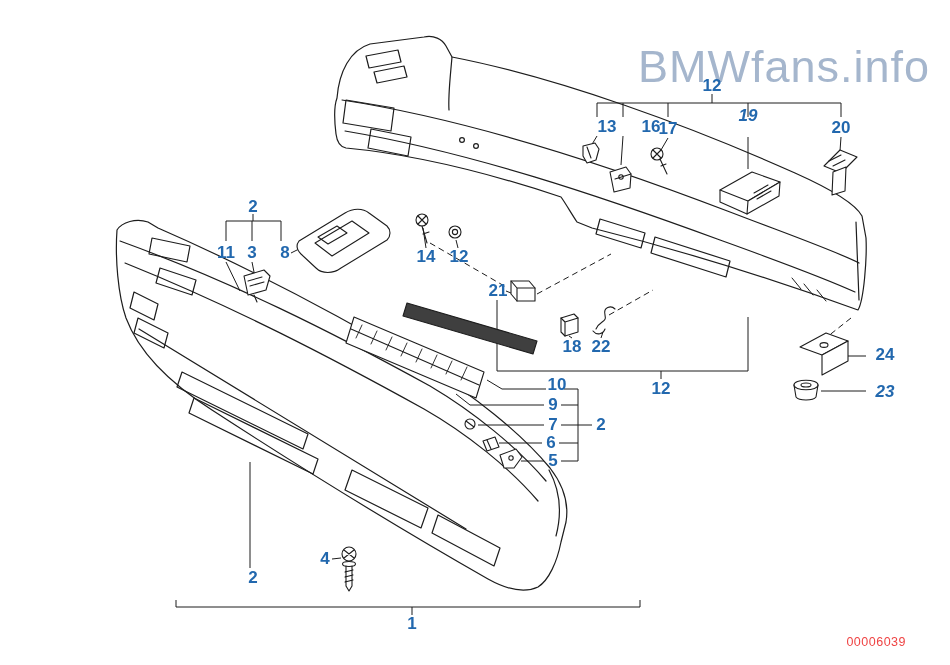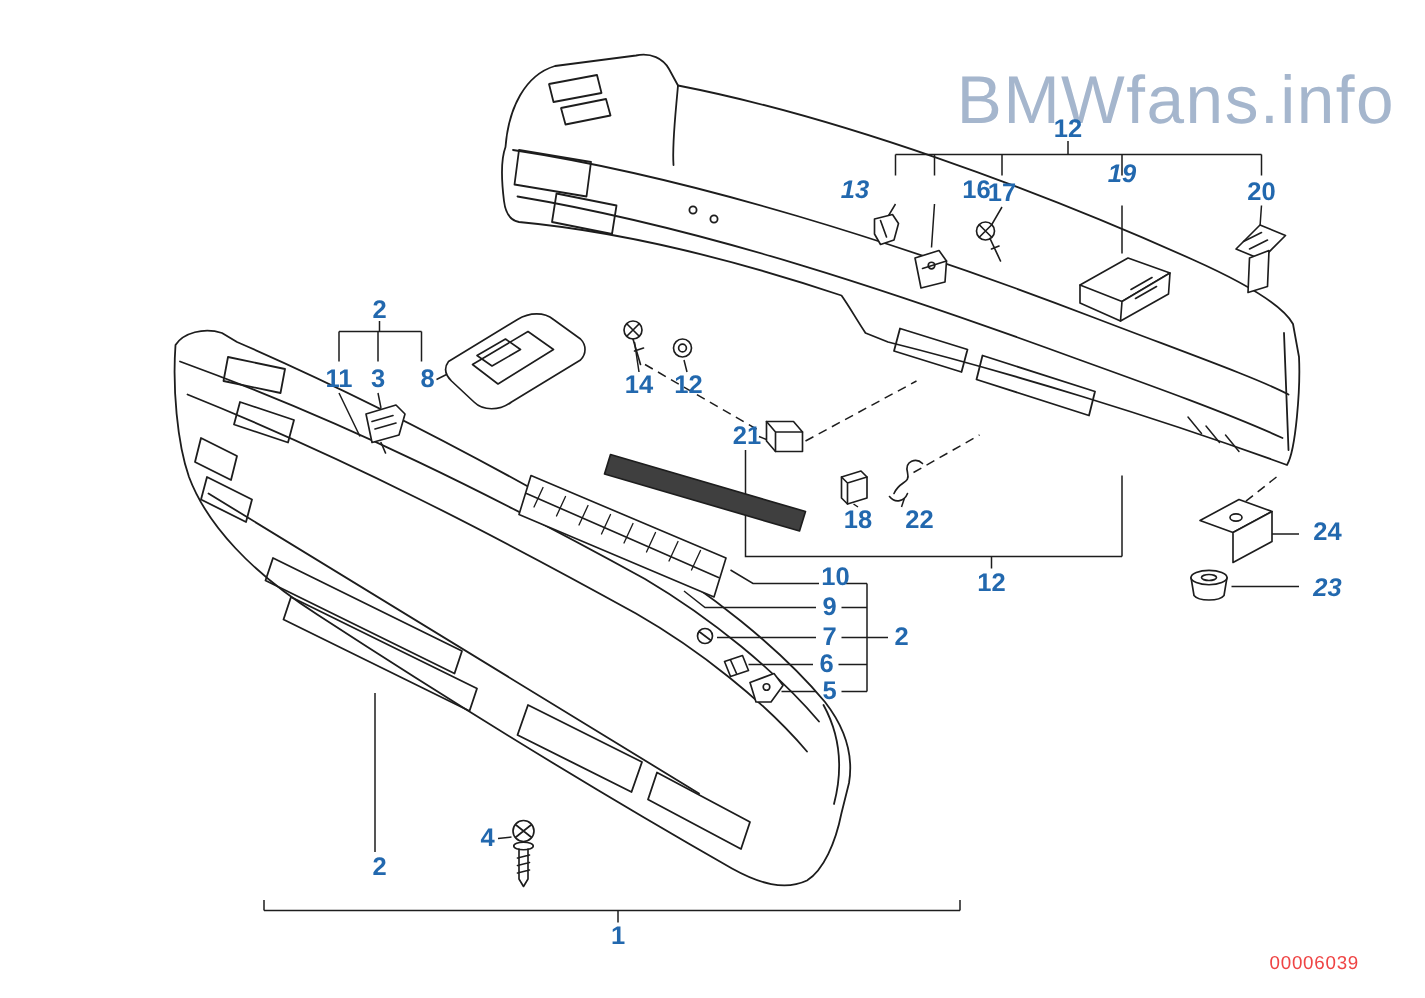--- a/index.html
+++ b/index.html
@@ -219,34 +219,34 @@
       <g>
         <path d="M794,385 L796,397 C799,401 813,401 816,397 L818,385"></path>
         <ellipse cx="806" cy="385" rx="12" ry="4.8"></ellipse>
         <ellipse cx="806" cy="385" rx="5" ry="2" fill="none"></ellipse>
       </g>
     </g>
   </svg>
 
   <div class="callout-layer" id="callout-layer">
       <span class="callout" style="left: 712px; top: 86px;">12</span>
-      <span class="callout" style="left: 570px; top: 127px; font-style: italic;">13</span>
+      <span class="callout" style="left: 607px; top: 127px;">13</span>
       <span class="callout" style="left: 623px; top: 127px; margin-left: 28px;">16</span>
       <span class="callout" style="left: 668px; top: 129px;">17</span>
       <span class="callout" style="left: 748px; top: 116px; font-style: italic;">19</span>
       <span class="callout" style="left: 841px; top: 128px; text-align: right;">20</span>
       <span class="callout" style="left: 253px; top: 207px;">2</span>
       <span class="callout" style="left: 226px; top: 253px;">11</span>
       <span class="callout" style="left: 252px; top: 253px;">3</span>
       <span class="callout" style="left: 285px; top: 253px;">8</span>
       <span class="callout" style="left: 426px; top: 257px;">14</span>
       <span class="callout" style="left: 459px; top: 257px;">12</span>
       <span class="callout" style="left: 498px; top: 291px;">21</span>
       <span class="callout" style="left: 572px; top: 347px;">18</span>
-      <span class="callout" style="left: 601px; top: 347px; margin-left: 12px;">22</span>
+      <span class="callout" style="left: 601px; top: 347px;">22</span>
       <span class="callout" style="left: 557px; top: 385px;">10</span>
       <span class="callout" style="left: 553px; top: 405px;">9</span>
       <span class="callout" style="left: 553px; top: 425px;">7</span>
       <span class="callout" style="left: 601px; top: 425px;">2</span>
       <span class="callout" style="left: 551px; top: 443px;">6</span>
       <span class="callout" style="left: 553px; top: 461px;">5</span>
       <span class="callout" style="left: 661px; top: 389px;">12</span>
       <span class="callout" style="left: 885px; top: 355px;">24</span>
       <span class="callout" style="left: 885px; top: 392px; font-style: italic;">23</span>
       <span class="callout" style="left: 253px; top: 578px;">2</span>

